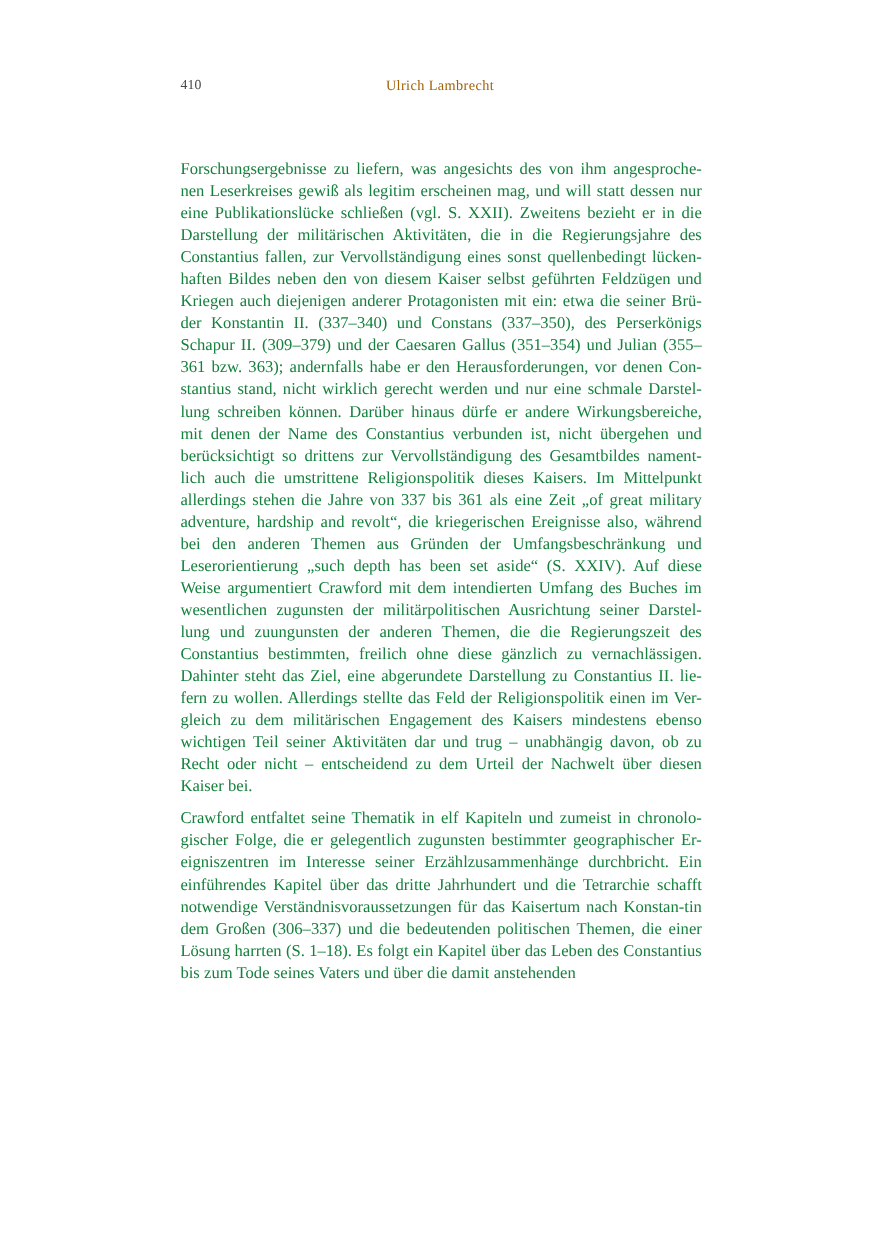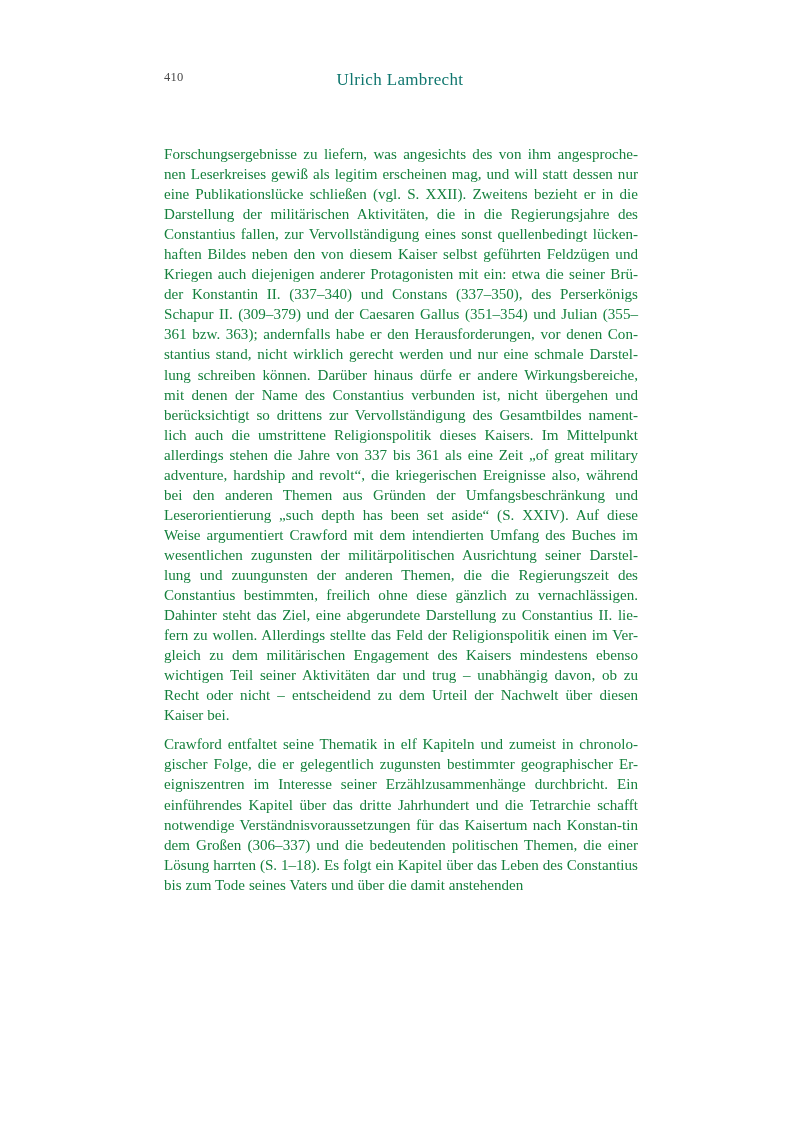--- a/index.html
+++ b/index.html
@@ -34,22 +34,22 @@
     font-size: 12.5px;
     color: #474747;
     letter-spacing: 0.2px;
   }
   .head-title {
     position: absolute;
     left: 0;
     top: 0;
     width: 472px;
     text-align: center;
-    font-size: 17px;
-    color: #0f766e;
+    font-size: 13px;
+    color: #a16207;
     letter-spacing: 0.35px;
   }
   .text-column {
     position: absolute;
     top: 144px;
     left: 164px;
     width: 474px;
   }
   .para {
     margin: 0 0 9px 0;

